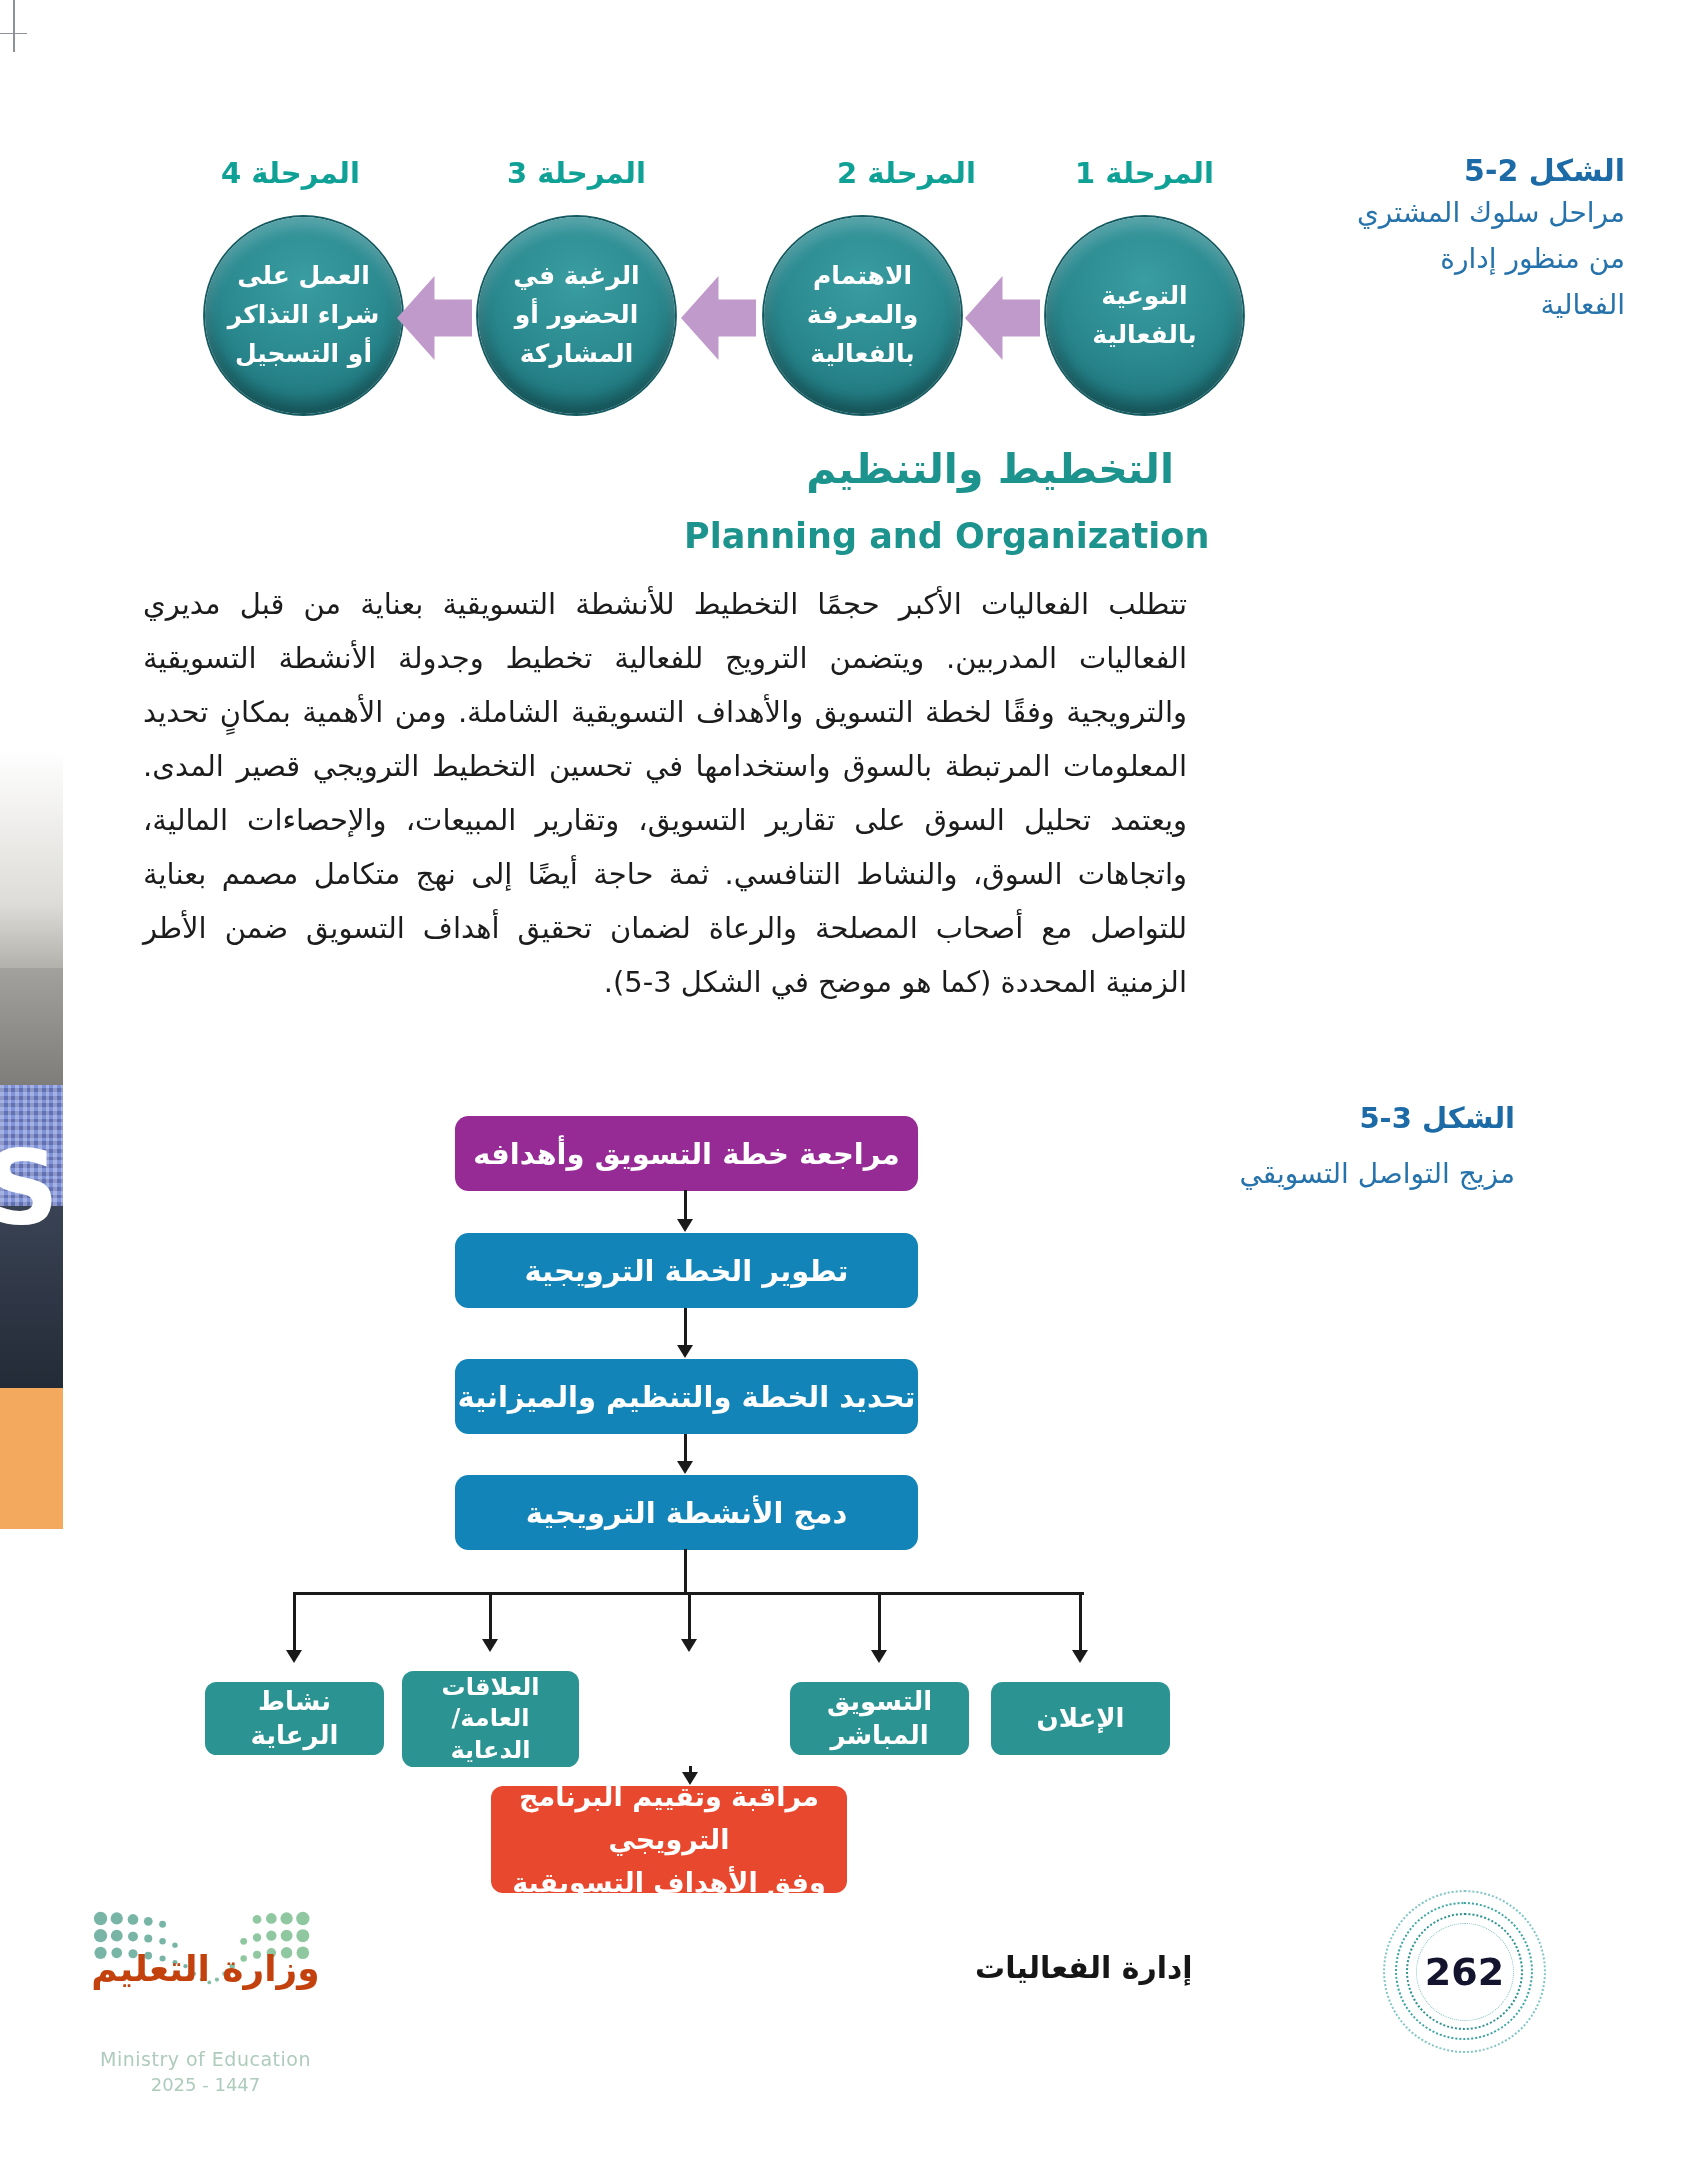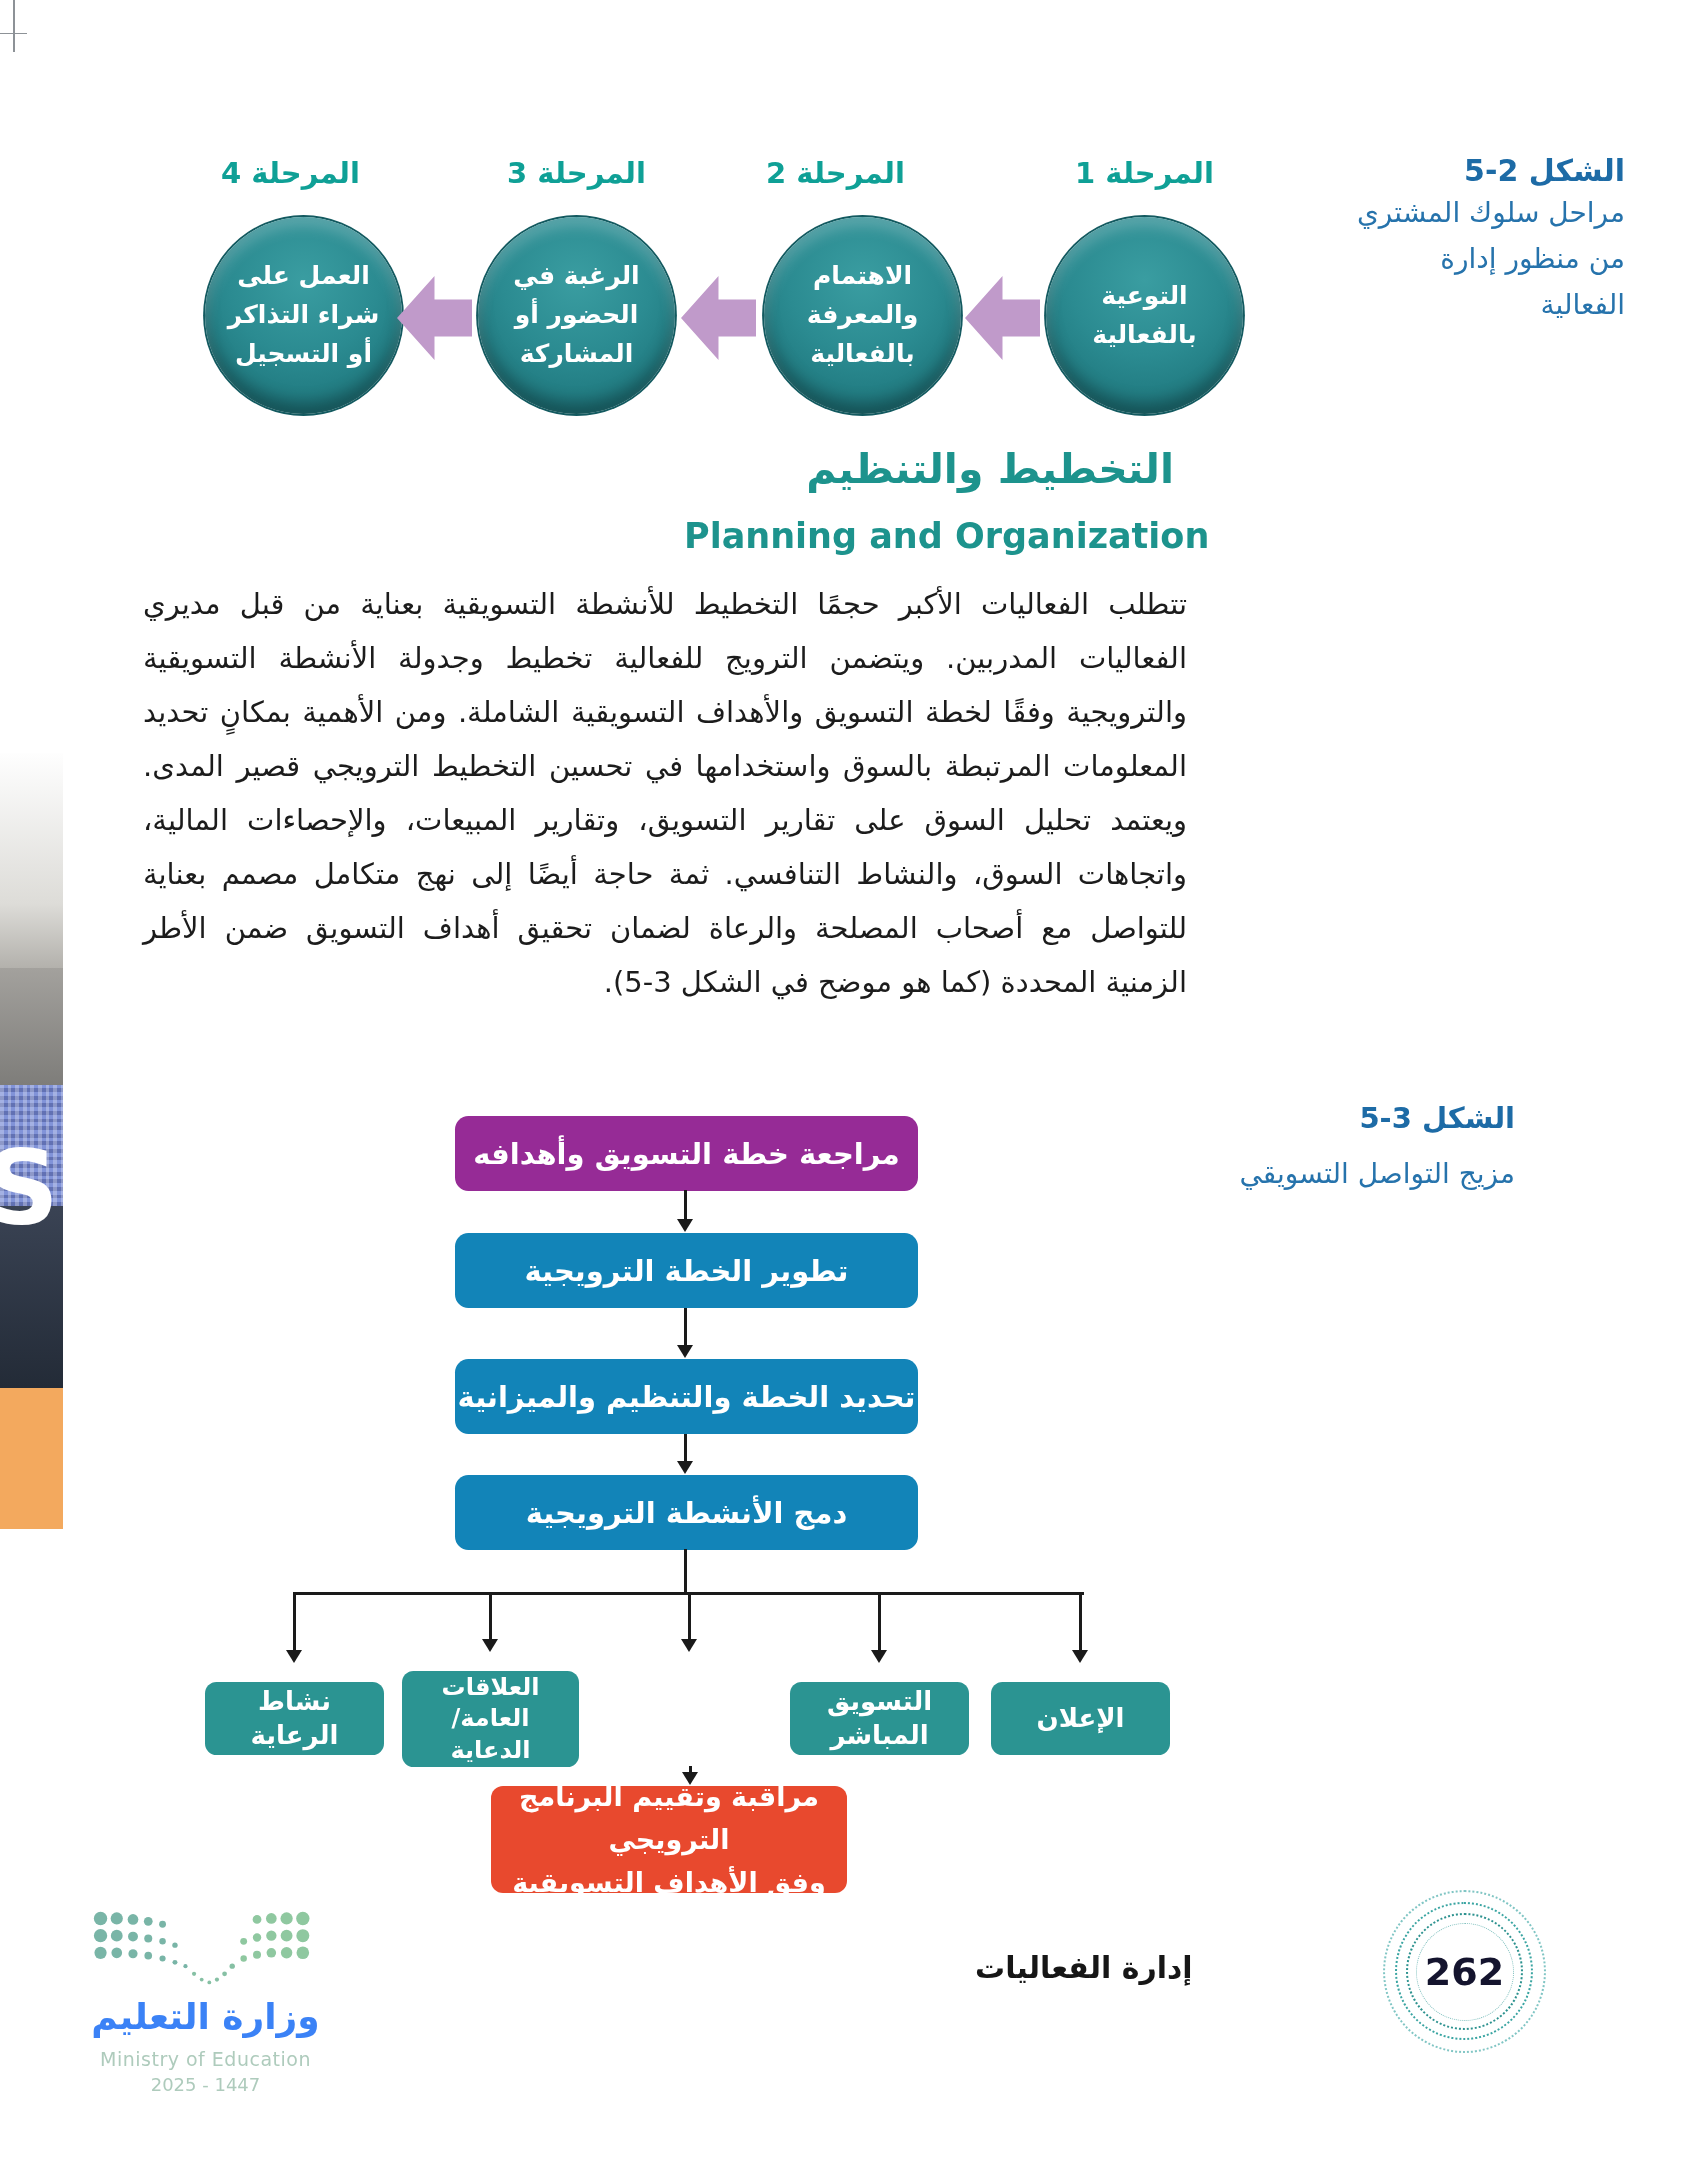--- a/index.html
+++ b/index.html
@@ -67,22 +67,22 @@
   .strip .b2 { position:absolute; left:0; top:215px; width:63px; height:117px; background:linear-gradient(#a3a19d,#7e7d7a); }
   .strip .b3 { position:absolute; left:0; top:332px; width:63px; height:121px; background-color:#8193d8;
                background-image:repeating-linear-gradient(90deg, rgba(255,255,255,.28) 0 3.8px, transparent 3.8px 7.6px),
                                 repeating-linear-gradient(0deg, rgba(25,35,95,.30) 0 3.8px, transparent 3.8px 7.6px); }
   .strip .b4 { position:absolute; left:0; top:453px; width:63px; height:182px; background:linear-gradient(#3a4354,#232b37); }
   .strip .b5 { position:absolute; left:0; top:635px; width:63px; height:141px; background:#f3a95e; }
   .strip .s-letter { position:absolute; left:-15.3px; top:375px; color:#ffffff; font-size:103px; font-weight:bold; }
 
   
   .ministry-logo { position:absolute; left:91px; top:1907px; }
-  .ministry-wordmark { position:absolute; left:91px; top:1996px; width:229px; text-align:center;
-                       direction:rtl; font-size:36px; font-weight:bold; color:#3b82f6; }
+  .ministry-wordmark { position:absolute; left:91px; top:1948px; width:229px; text-align:center;
+                       direction:rtl; font-size:36px; font-weight:bold; color:#c2410c; }
   .ministry-en { position:absolute; left:91px; top:2048px; width:229px; text-align:center;
                  font-size:19px; color:#aecbbc; letter-spacing:0.5px; }
   .ministry-year { position:absolute; left:91px; top:2074px; width:229px; text-align:center;
                    direction:ltr; font-size:18px; color:#aecbbc; }
   .footer-title { position:absolute; left:975px; top:1950px; direction:rtl;
                   font-size:30px; font-weight:bold; color:#161616; }
   .page-badge { position:absolute; left:1383px; top:1890px; width:163px; height:163px; }
   .ring { position:absolute; border-radius:50%; }
   .r1 { left:0;  top:0;  width:163px; height:163px; border:2.9px dotted #6bbcba; opacity:.85; }
   .r2 { left:12.4px; top:12.4px; width:138px; height:138px; border:2.9px dotted #3aa5a2; }
@@ -101,21 +101,21 @@
   <div class="crop-h"></div>
 
   <div class="fig2-caption">
     <div class="cap-title">الشكل 2-5</div>
     <div class="cap-line">مراحل سلوك المشتري</div>
     <div class="cap-line">من منظور إدارة</div>
     <div class="cap-line">الفعالية</div>
   </div>
 
   <div class="stage-label" style="left:1046px;">المرحلة 1</div>
-  <div class="stage-label" style="left:737px;">المرحلة 2</div>
+  <div class="stage-label" style="left:808px;">المرحلة 2</div>
   <div class="stage-label" style="left:478px;">المرحلة 3</div>
   <div class="stage-label" style="left:192px;">المرحلة 4</div>
 
   <div class="stage-circle" style="left:1046px;">التوعية بالفعالية</div>
   <div class="stage-circle" style="left:764px;">الاهتمام
 والمعرفة
 بالفعالية</div>
   <div class="stage-circle" style="left:478px;">الرغبة في
 الحضور أو
 المشاركة</div>

